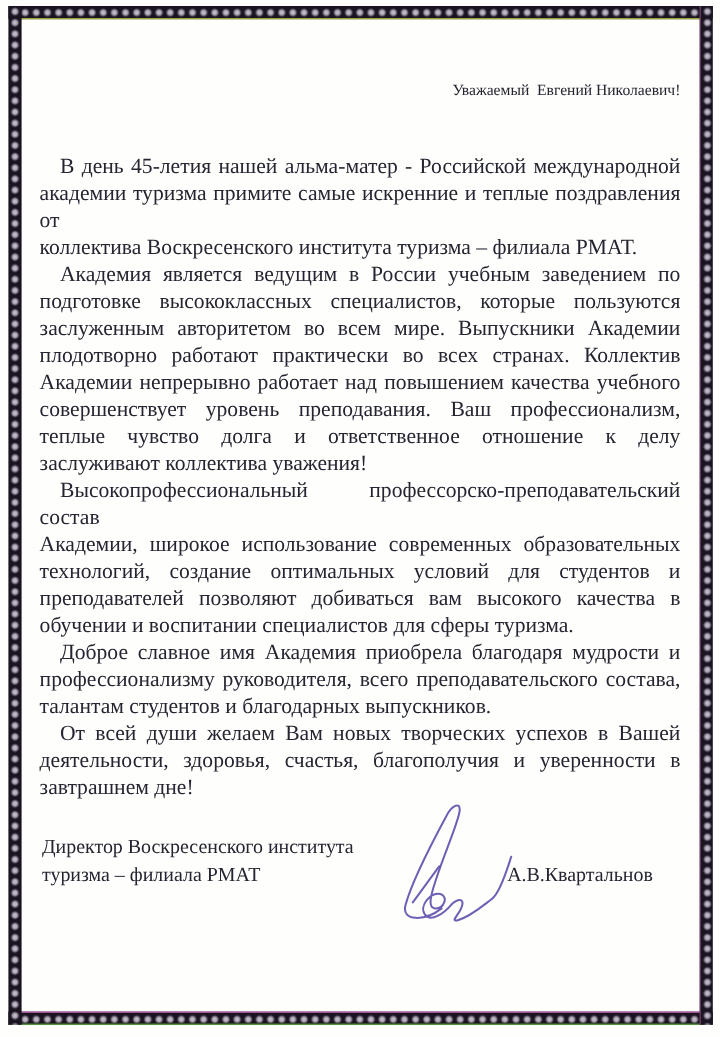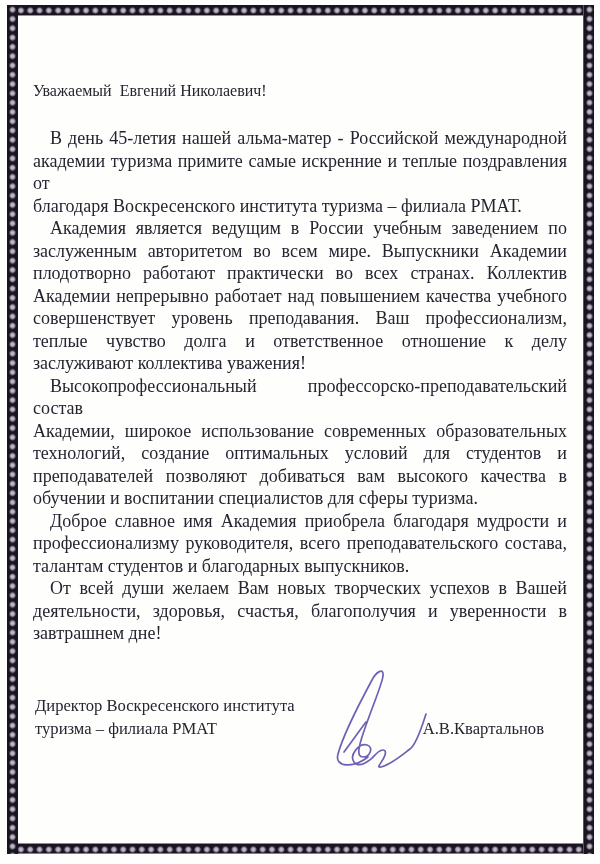--- a/index.html
+++ b/index.html
@@ -41,25 +41,24 @@
   .strip-right{left:583px;top:5px;height:849px;border-left:1px solid rgba(196,104,182,.55);}
   
   .content{
     position:absolute;
     left:33px;top:0;
     width:534px;height:864px;
   }
   .salutation{
     position:absolute;
     top:62px;left:0;width:100%;
-    text-align:left;
-    font-size:16px;
+    text-align:right;
+    font-size:13px;
     line-height:26px;
     white-space:pre-wrap;
-    margin-top:16px;
   }
   .letter-body{
     position:absolute;
     top:127px;left:0;width:100%;
     font-size:18px;
   }
   .line{
     width:100%;
     line-height:22.5px;
     text-align:justify;
@@ -100,22 +99,23 @@
 <div class="strip vert strip-left"></div>
 <div class="strip vert strip-right"></div>
 
 <div class="content">
 
   <div class="salutation"><div>Уважаемый&nbsp; Евгений Николаевич!</div></div>
 
   <div class="letter-body">
       <div class="line first">В день 45-летия  нашей альма-матер -  Российской международной</div>
       <div class="line">академии туризма примите самые искренние и теплые поздравления от</div>
-      <div class="line last">благодаря  Воскресенского института туризма – филиала РМАТ.</div>
+      <div class="line last">коллектива  Воскресенского института туризма – филиала РМАТ.</div>
       <div class="line first">Академия является ведущим в России учебным заведением по</div>
+      <div class="line">подготовке высококлассных специалистов, которые пользуются</div>
       <div class="line">заслуженным авторитетом во всем мире. Выпускники Академии</div>
       <div class="line">плодотворно работают практически во всех странах. Коллектив</div>
       <div class="line">Академии непрерывно работает над повышением качества учебного</div>
       <div class="line">совершенствует уровень преподавания. Ваш профессионализм,</div>
       <div class="line">теплые чувство долга и ответственное отношение к делу</div>
       <div class="line last">заслуживают коллектива уважения!</div>
       <div class="line first">Высокопрофессиональный профессорско-преподавательский состав</div>
       <div class="line">Академии, широкое использование современных образовательных</div>
       <div class="line">технологий, создание оптимальных условий для студентов и</div>
       <div class="line">преподавателей позволяют добиваться вам высокого качества в</div>

